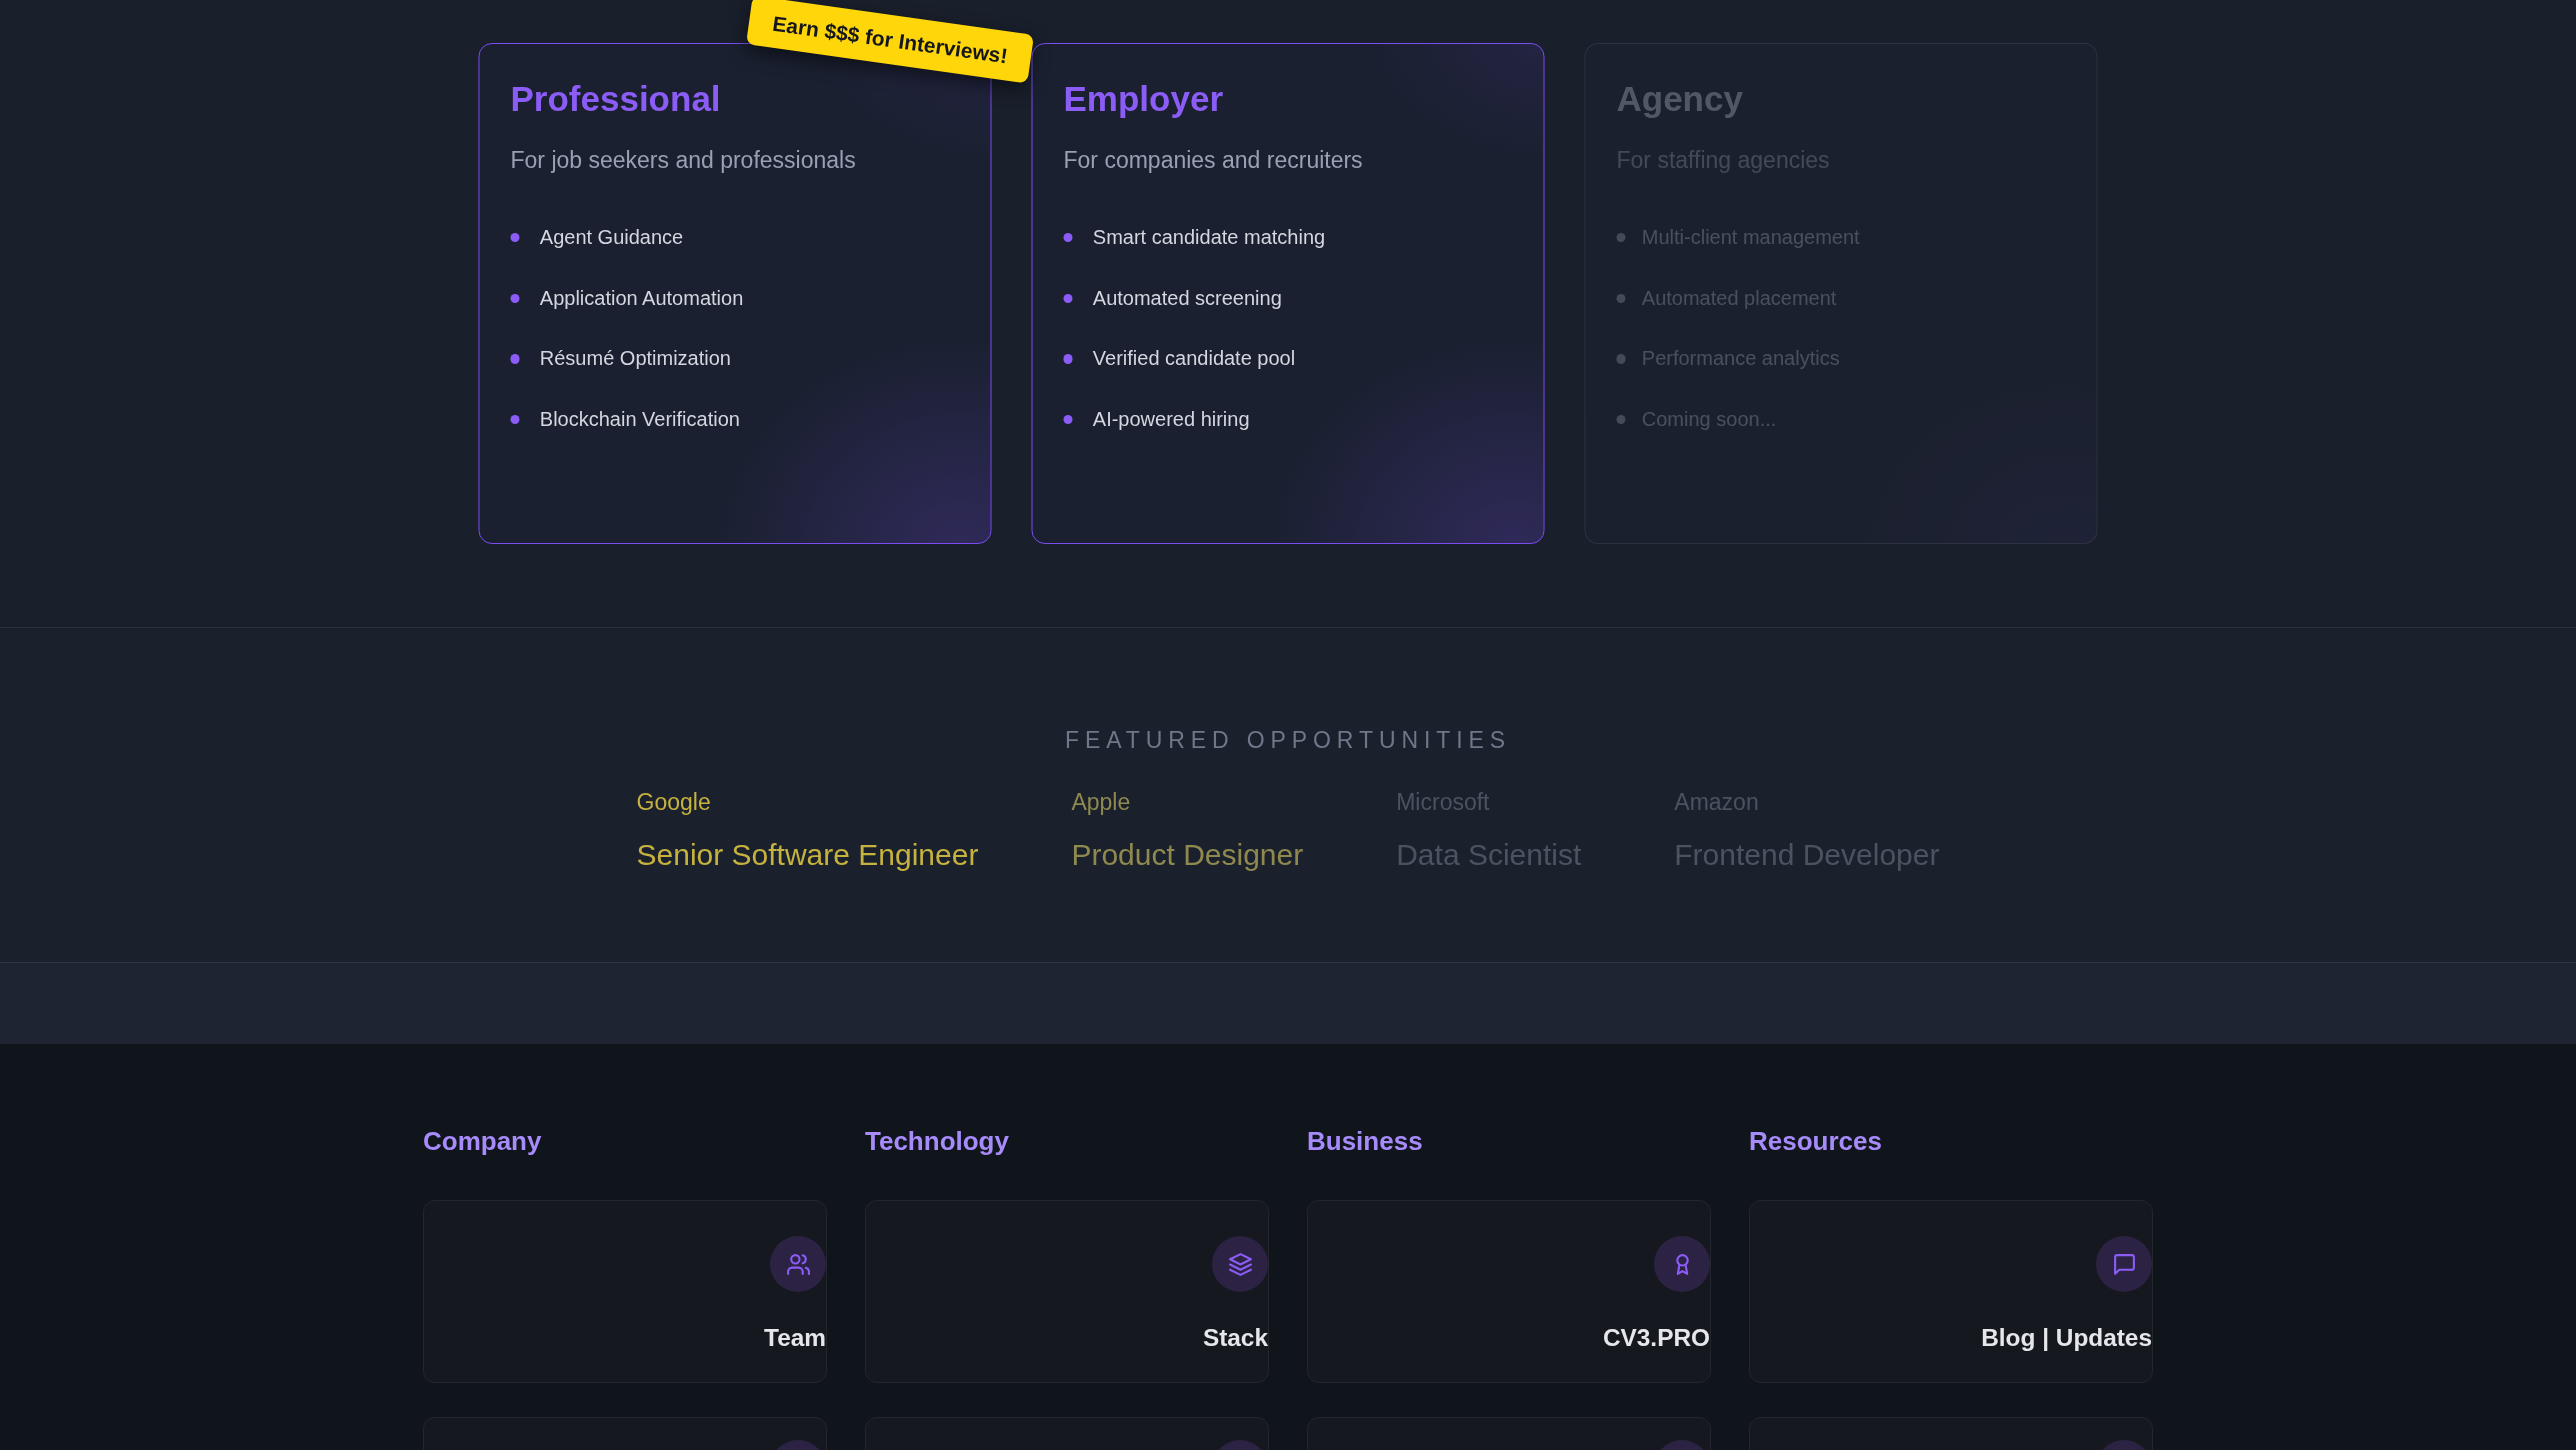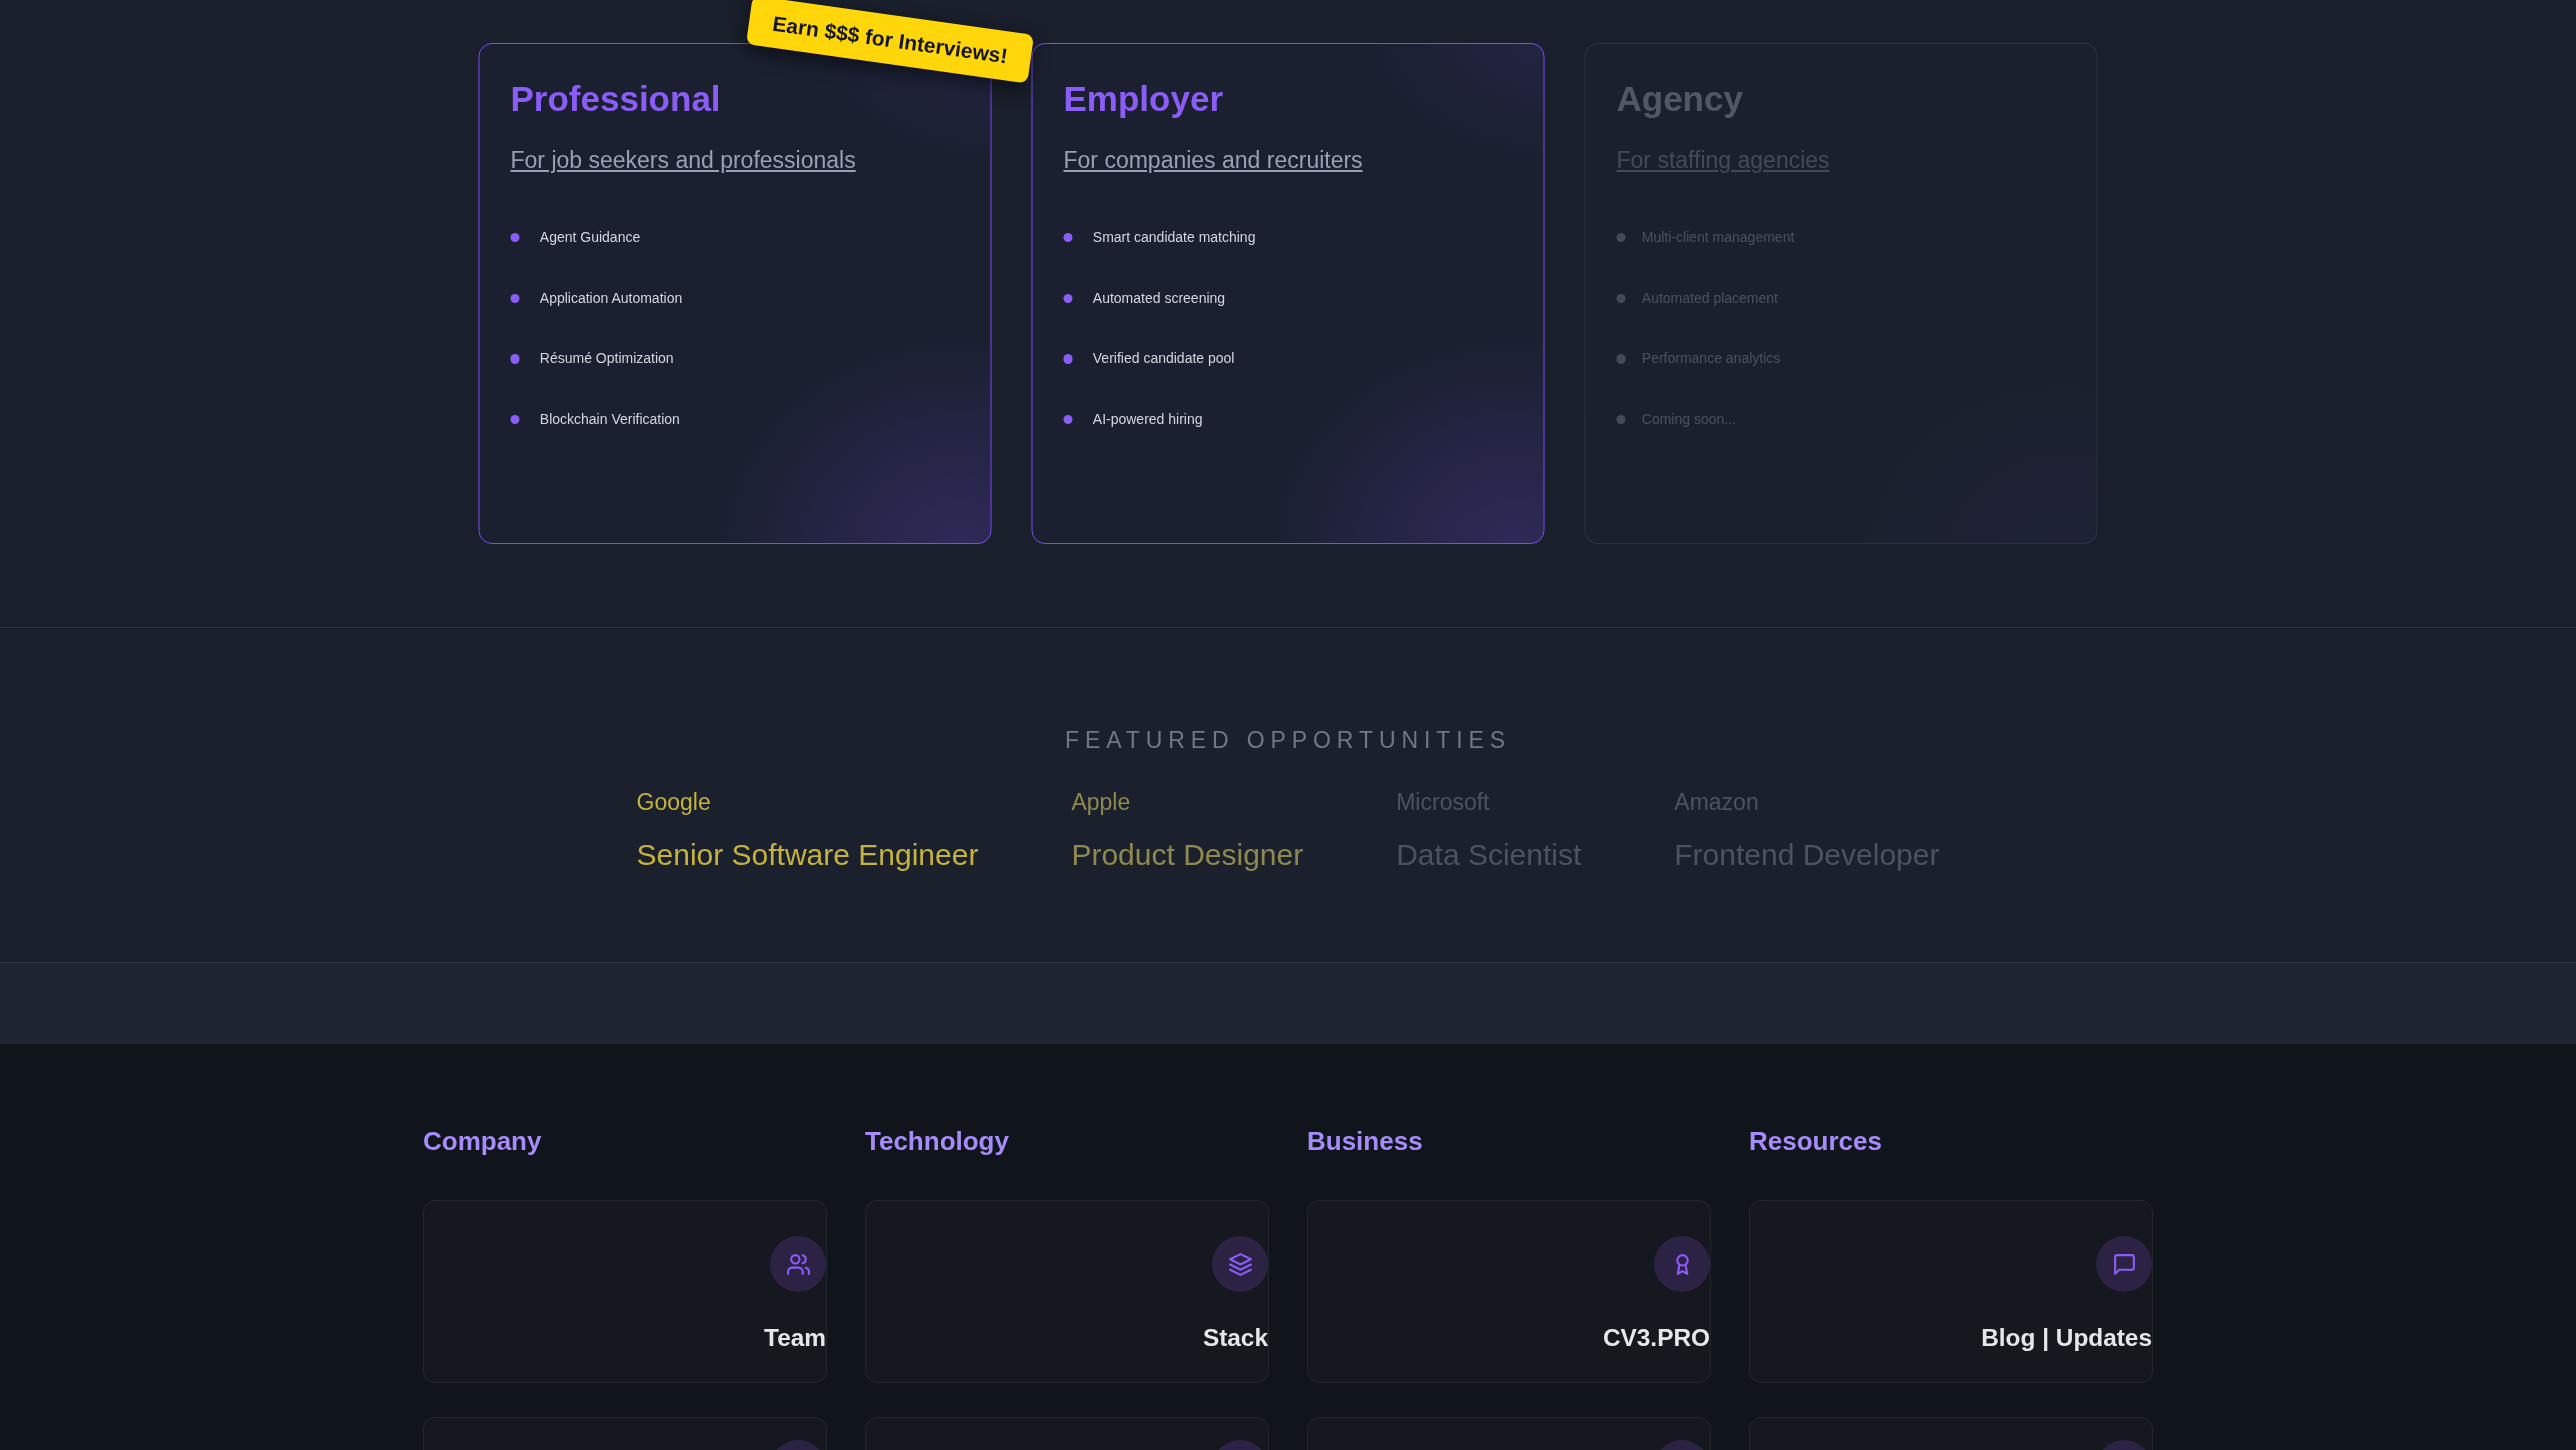--- a/index.html
+++ b/index.html
@@ -20,24 +20,24 @@
      background:
        radial-gradient(ellipse 362px 320px at 94% 102%, rgba(124,77,240,.22), rgba(124,77,240,0) 68%),
        radial-gradient(ellipse 269px 185px at 102% -2%, rgba(124,77,240,.10), rgba(124,77,240,0) 70%),
        #1a2030;}
   .tier-card.disabled{border:0.8px solid rgba(148,163,184,.14);
      background:radial-gradient(ellipse 354px 303px at 94% 102%, rgba(124,77,240,.05), rgba(124,77,240,0) 68%),#1a202d;}
   .tier-content{height:100%;}
   .tier-card.disabled .tier-content{opacity:.32;}
   .tier-title{margin:0;font-size:35px;font-weight:bold;color:#8b5cf6;line-height:42px;}
   .tier-card.disabled .tier-title{color:#c2cbdc;}
-  .tier-subtitle{margin:27px 0 0;font-size:23px;color:#98a1b3;line-height:27px;text-decoration:underline;}
+  .tier-subtitle{margin:27px 0 0;font-size:23px;color:#98a1b3;line-height:27px;}
   .tier-features{list-style:none;margin:52px 0 0;padding:0;}
   .tier-features li{display:flex;align-items:center;gap:20px;
-                    font-size:14px;color:#d3d7df;line-height:23.6px;margin-bottom:37px;}
+                    font-size:20px;color:#d3d7df;line-height:23.6px;margin-bottom:37px;}
   .dot{width:9.3px;height:9.3px;border-radius:50%;background:#8b5cf6;flex:0 0 auto;}
   .tier-card.disabled .dot{background:#9aa3b2;}
   .tier-card.disabled li{color:#aeb6c4;gap:16px;}
 
   
   .featured{position:absolute;top:627px;left:0;width:100%;height:335px;
             background:#1a212d;border-top:0.8px solid rgba(255,255,255,.07);box-sizing:border-box;}
   .featured-heading{margin-top:99px;text-align:center;font-size:23px;
                     letter-spacing:5.9px;color:#6e7889;}
   .opps-row{display:flex;justify-content:center;align-items:flex-start;

